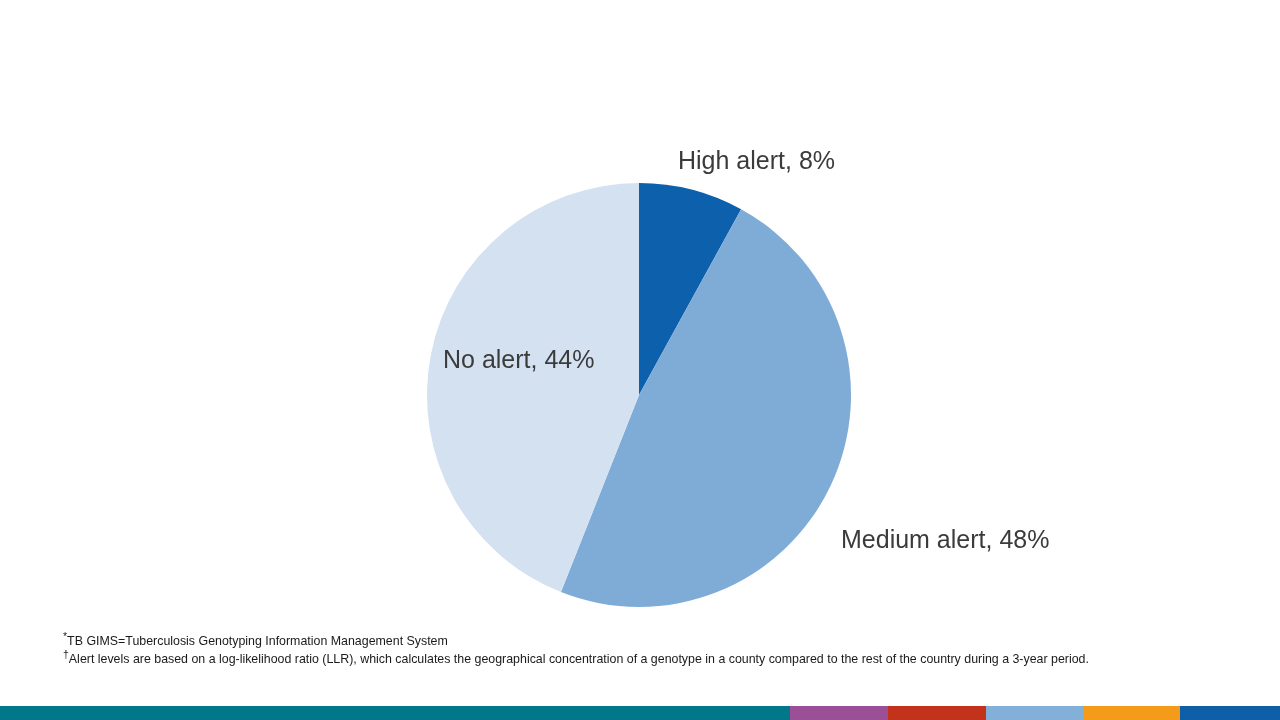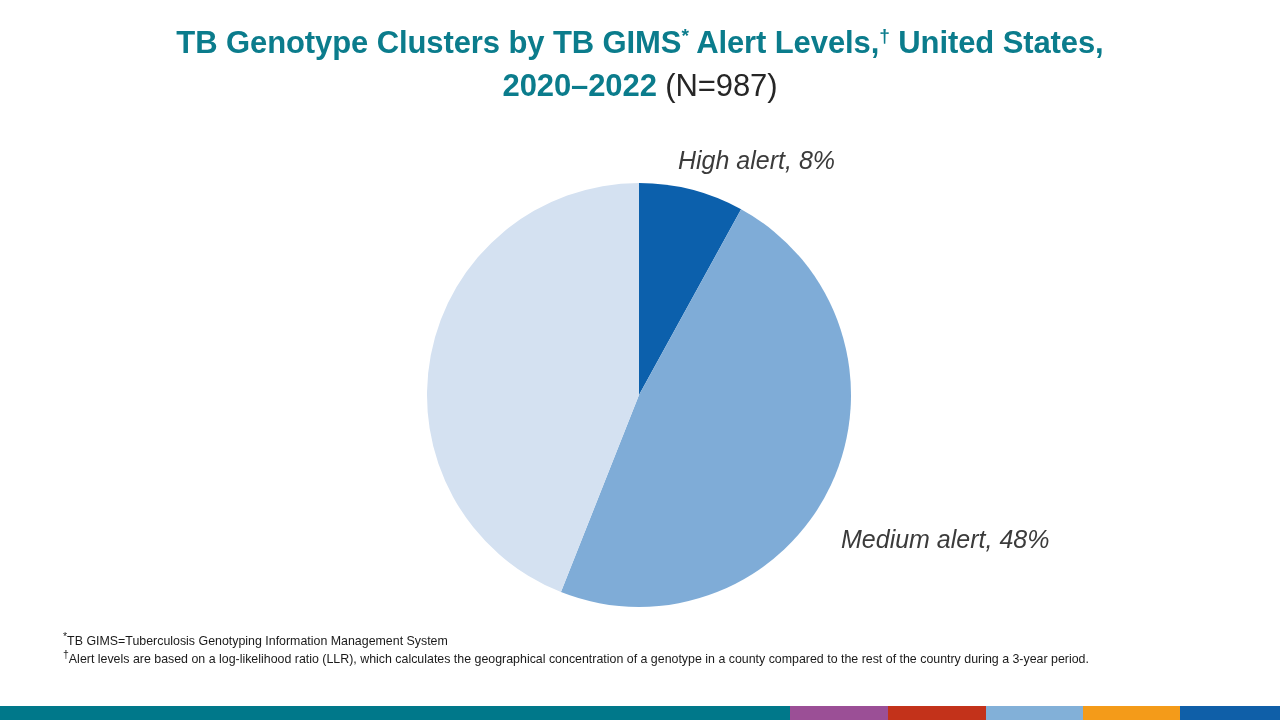--- a/index.html
+++ b/index.html
@@ -62,21 +62,20 @@
     width: 430px;
     height: 430px;
   }
 
   .slice-label {
     position: absolute;
     font-size: 25px;
     color: #3B3B3B;
     white-space: nowrap;
     font-family: "Liberation Sans", sans-serif;
-    font-style: italic;
   }
   #label-high  { left: 678px; top: 146px; }
   #label-medium{ left: 841px; top: 525px; text-align: right; }
   #label-no    { left: 443px; top: 345px; }
 
   
   #footnotes {
     position: absolute;
     left: 27px;
     top: 633px;
@@ -104,39 +103,35 @@
     height: 14px;
     display: flex;
   }
   #bottom-bar .seg { height: 100%; }
 </style>
 </head>
 <body>
 
 <div id="slide">
 
-  <div id="title-block">
-    <span><span>TB Genotype Clusters by TB GIMS</span><sup>*</sup><span> Alert Levels,</span><sup>†</sup><span> United States,</span></span>
-    <br>
-    <span><span>2020–2022</span><span class="plain"> (N=987)</span></span>
-  </div>
 
   <div id="pie-area">
     <svg id="pie-svg" viewBox="0 0 430 430">
       <g id="pie-slices">
           <path d="M 215 215 L 215.000 3.000 A 212 212 0 0 1 317.132 29.223 Z" fill="#0C60AC"></path>
           <path d="M 215 215 L 317.132 29.223 A 212 212 0 0 1 136.958 412.113 Z" fill="#7FACD7"></path>
           <path d="M 215 215 L 136.958 412.113 A 212 212 0 0 1 215.000 3.000 Z" fill="#D4E1F1"></path>
         </g>
     </svg>
 
     <div class="slice-label" id="label-high">High alert, 8%</div>
 
     <div class="slice-label" id="label-medium">Medium alert, 48%</div>
 
+    <div class="slice-label" id="label-no">No alert, 44%</div>
   </div>
 
   <div id="footnotes">
     <div class="fn-line">
       <sup>*</sup><span>TB GIMS=Tuberculosis Genotyping Information  Management System</span>
     </div>
     <div class="fn-line">
       <sup>†</sup><span>Alert levels are based on  a log-likelihood ratio (LLR), which calculates the geographical concentration of a genotype in a county  compared  to the rest of the country  during  a 3-year period.</span>
     </div>
   </div>

